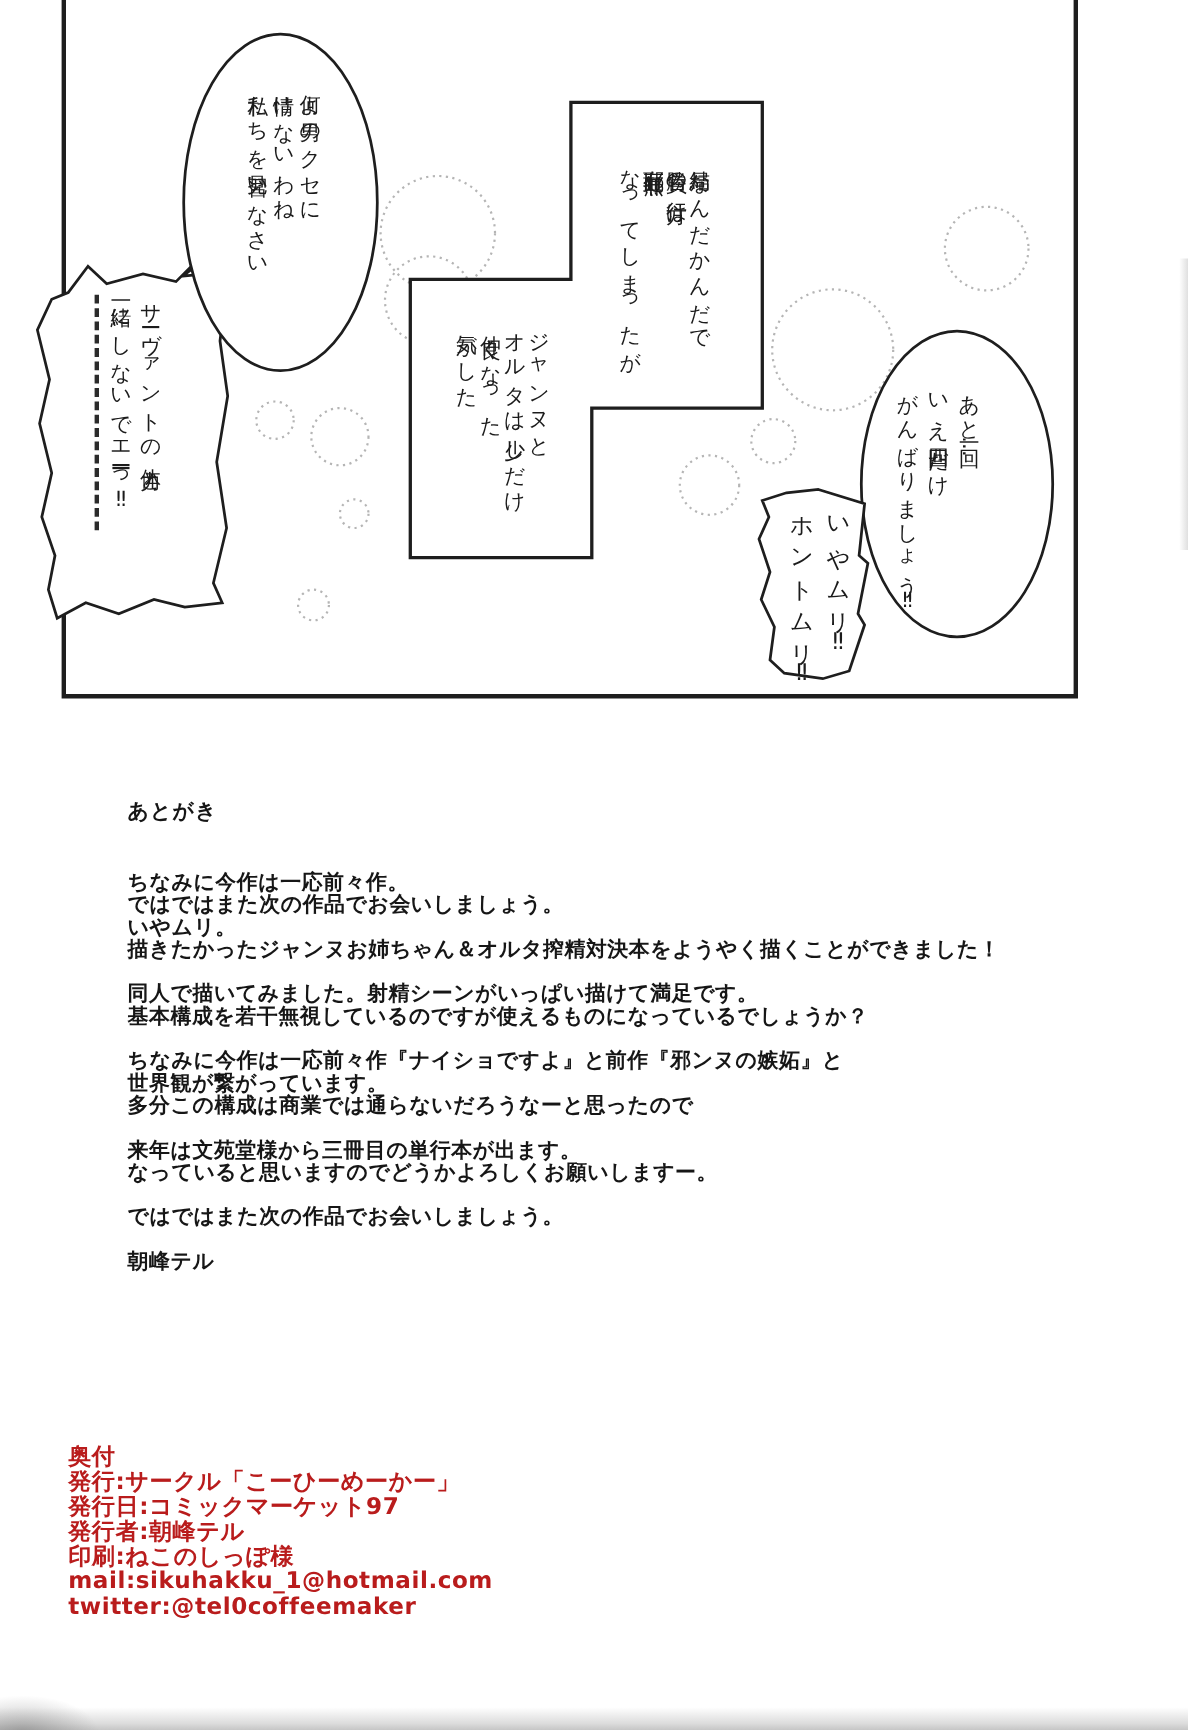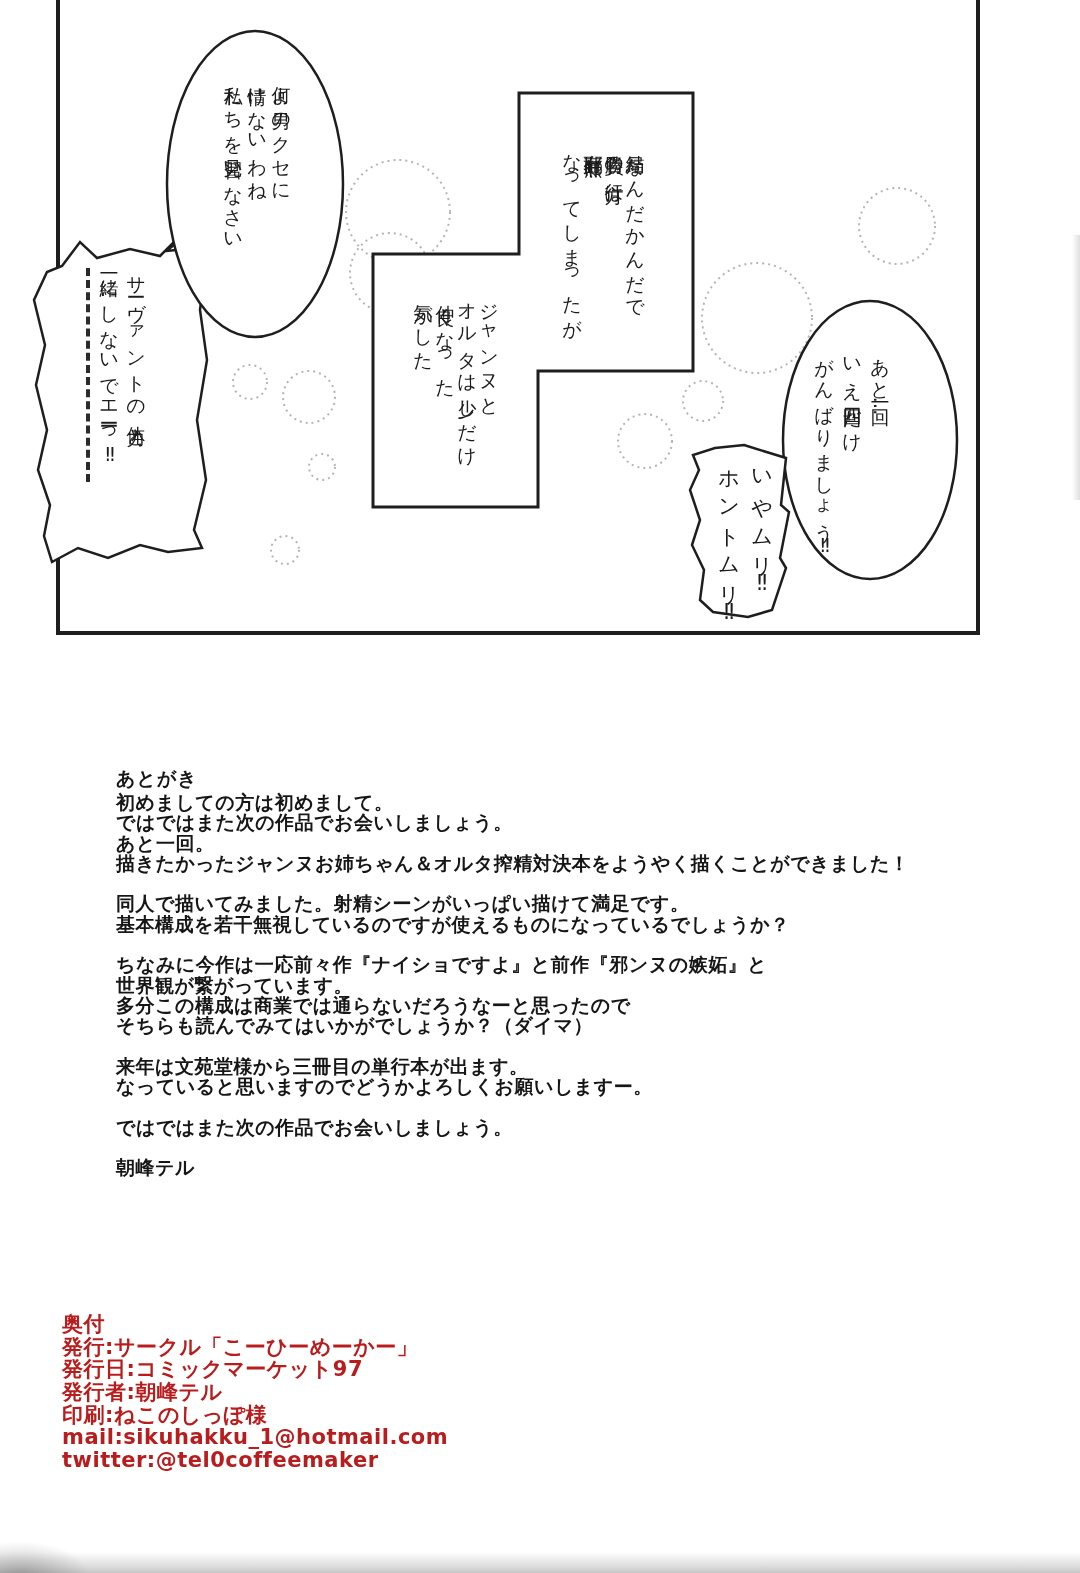--- a/index.html
+++ b/index.html
@@ -33,21 +33,21 @@
   #bubble-refuse-text {right:302px; top:455px; font-size:21px; line-height:33px; letter-spacing:5px;}
 
   
   #dash-elongation{
     position:absolute;left:86px;top:268px;height:214px;width:0;
     border-left:4px dashed #2b2b2b;
   }
 
   
   #afterword-title{
-    position:absolute;left:116px;top:766px;
+    position:absolute;left:116px;top:725px;
     font-size:19px;font-weight:600;color:#161616;letter-spacing:1px;
   }
   #afterword-lines{
     position:absolute;left:116px;top:792px;
     font-size:19px;line-height:20.3px;font-weight:600;color:#161616;
     letter-spacing:0.5px;
   }
   #afterword-lines .line{height:20.3px;}
 
   
@@ -144,32 +144,31 @@
     </div>
 
   <div id="bubble-refuse-text" class="vtext hand">
       <div class="vcol">いやムリ‼</div>
       <div class="vcol">ホントムリ‼</div>
     </div>
 
   <div id="afterword-title">あとがき</div>
 
   <div id="afterword-lines">
-      <div class="line">初めましての方は初めまして。</div>
+      <div class="line">ちなみに今作は一応前々作。</div>
       <div class="line">ではではまた次の作品でお会いしましょう。</div>
-      <div class="line">あと一回。</div>
+      <div class="line">いやムリ。</div>
       <div class="line">描きたかったジャンヌお姉ちゃん＆オルタ搾精対決本をようやく描くことができました！</div>
       <div class="line">&nbsp;</div>
       <div class="line">同人で描いてみました。射精シーンがいっぱい描けて満足です。</div>
       <div class="line">基本構成を若干無視しているのですが使えるものになっているでしょうか？</div>
       <div class="line">&nbsp;</div>
       <div class="line">ちなみに今作は一応前々作『ナイショですよ』と前作『邪ンヌの嫉妬』と</div>
       <div class="line">世界観が繋がっています。</div>
       <div class="line">多分この構成は商業では通らないだろうなーと思ったので</div>
-      <div class="line">そちらも読んでみてはいかがでしょうか？（ダイマ）</div>
       <div class="line">&nbsp;</div>
       <div class="line">来年は文苑堂様から三冊目の単行本が出ます。</div>
       <div class="line">なっていると思いますのでどうかよろしくお願いしますー。</div>
       <div class="line">&nbsp;</div>
       <div class="line">ではではまた次の作品でお会いしましょう。</div>
       <div class="line">&nbsp;</div>
       <div class="line">朝峰テル</div>
     </div>
 
   <div id="colophon-lines">

